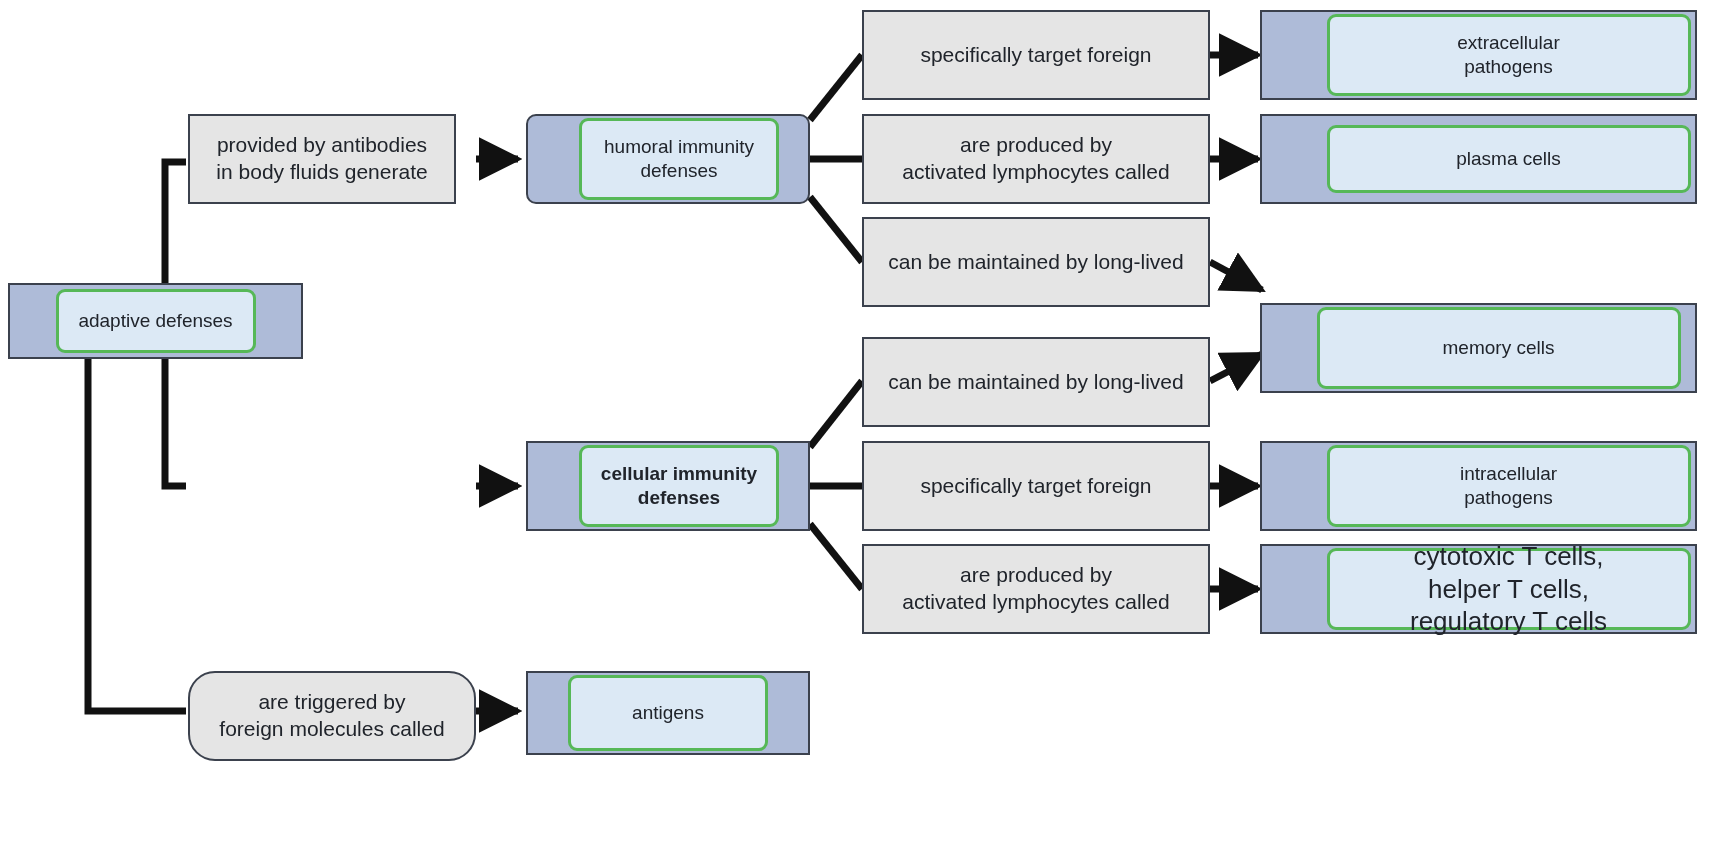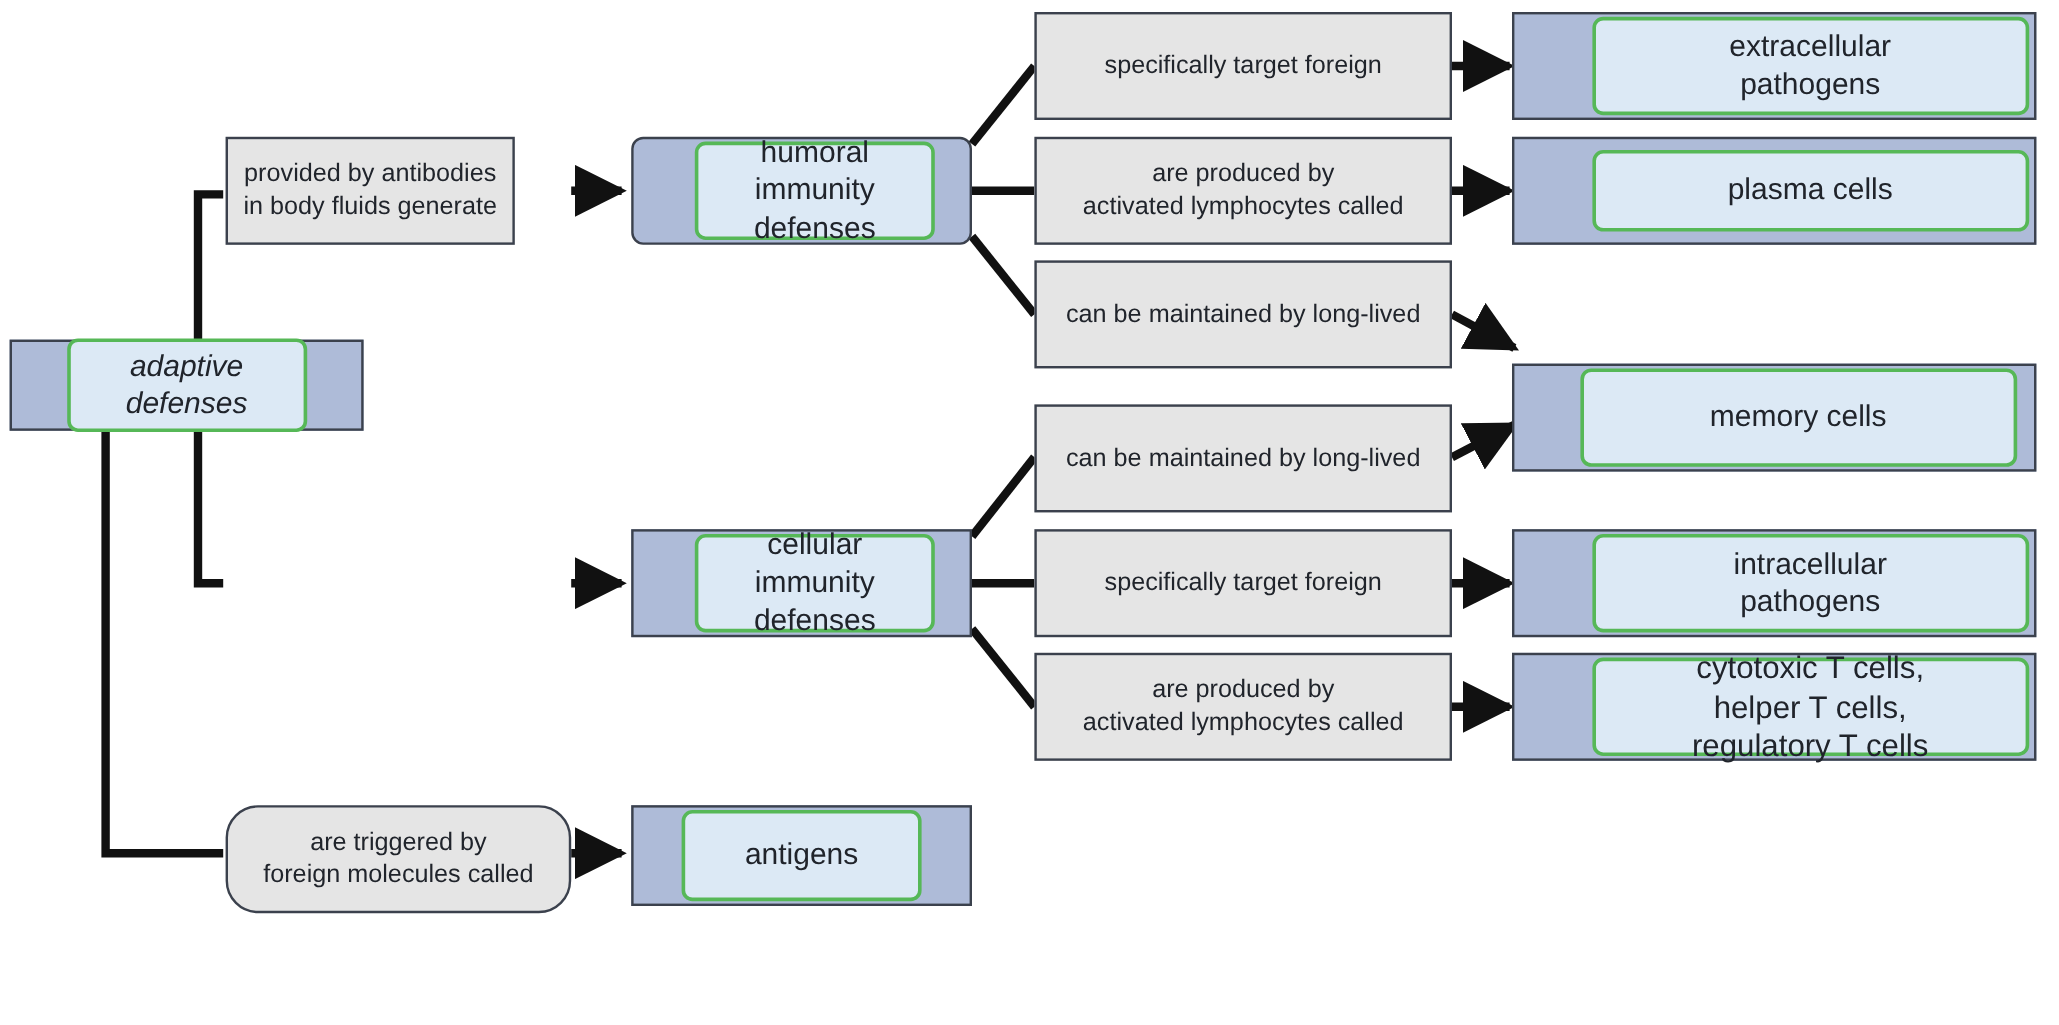--- a/index.html
+++ b/index.html
@@ -55,21 +55,21 @@
   
   .tile {
     background: #dce9f5;
     border: 3px solid #56b857;
     border-radius: 9px;
     box-sizing: border-box;
     display: flex;
     align-items: center;
     justify-content: center;
     text-align: center;
-    font-size: 25px;
+    font-size: 19px;
     color: #20242b;
     line-height: 1.26;
     white-space: pre-line;
     padding: 3px 8px;
   }
 </style>
 </head>
 <body>
 
 <div id="canvas">
@@ -103,37 +103,37 @@
 
     <path d="M 1210 55 L 1258 55" stroke="#111111" stroke-width="7" fill="none" marker-end="url(#arrow)"></path>
     <path d="M 1210 159 L 1258 159" stroke="#111111" stroke-width="7" fill="none" marker-end="url(#arrow)"></path>
     <path d="M 1210 262 L 1262 290" stroke="#111111" stroke-width="7" fill="none" marker-end="url(#arrow)"></path>
     <path d="M 1210 381 L 1262 354" stroke="#111111" stroke-width="7" fill="none" marker-end="url(#arrow)"></path>
     <path d="M 1210 486 L 1258 486" stroke="#111111" stroke-width="7" fill="none" marker-end="url(#arrow)"></path>
     <path d="M 1210 589 L 1258 589" stroke="#111111" stroke-width="7" fill="none" marker-end="url(#arrow)"></path>
   </svg>
 
   <div class="node concept" style="left:8px; top:283px; width:295px; height:76px;">
-    <div class="tile" style="width:200px; height:78px;font-style:italic;">adaptive defenses</div>
+    <div class="tile" style="width:200px; height:64px;">adaptive defenses</div>
   </div>
 
-  <div class="node link-box" style="left:188px; top:114px; width:241px; height:90px;">provided by antibodies
+  <div class="node link-box" style="left:188px; top:114px; width:268px; height:90px;">provided by antibodies
 in body fluids generate</div>
 
 
   <div class="node link-box" style="left:188px; top:671px; width:288px; height:90px;border-radius:27px;">are triggered by
 foreign molecules called</div>
 
   <div class="node concept" style="left:526px; top:114px; width:284px; height:90px;border-radius:10px;">
     <div class="tile" style="width:200px; height:82px; margin-left:22px;">humoral immunity
 defenses</div>
   </div>
 
   <div class="node concept" style="left:526px; top:441px; width:284px; height:90px;">
-    <div class="tile" style="width:200px; height:82px; margin-left:22px;">cellular immunity
+    <div class="tile" style="width:200px; height:82px; margin-left:22px;font-weight:bold;">cellular immunity
 defenses</div>
   </div>
 
   <div class="node concept" style="left:526px; top:671px; width:284px; height:84px;">
     <div class="tile" style="width:200px; height:76px;">antigens</div>
   </div>
 
   <div class="node link-box" style="left:862px; top:10px; width:348px; height:90px;">specifically target foreign</div>
 
   <div class="node link-box" style="left:862px; top:114px; width:348px; height:90px;">are produced by

